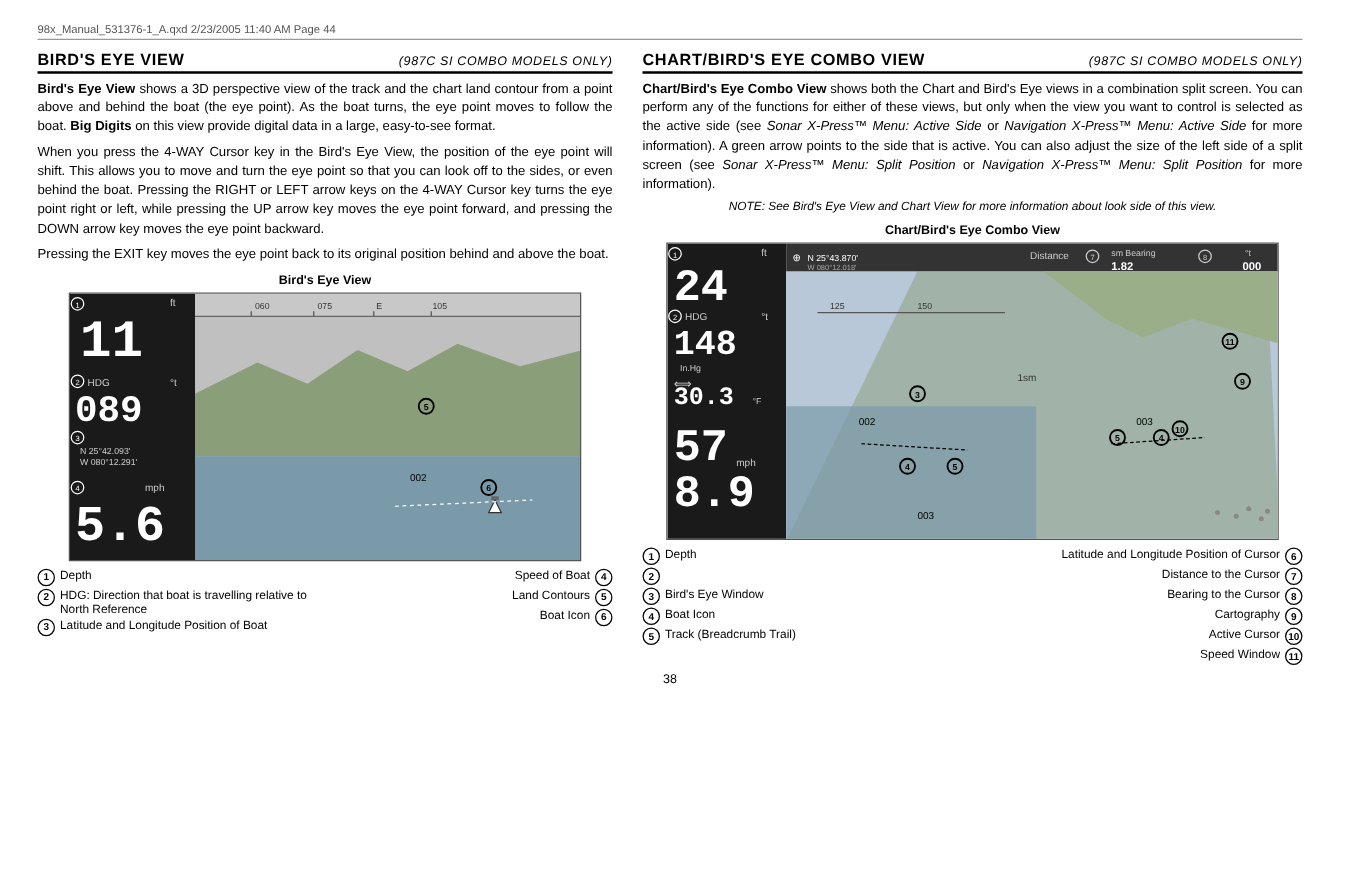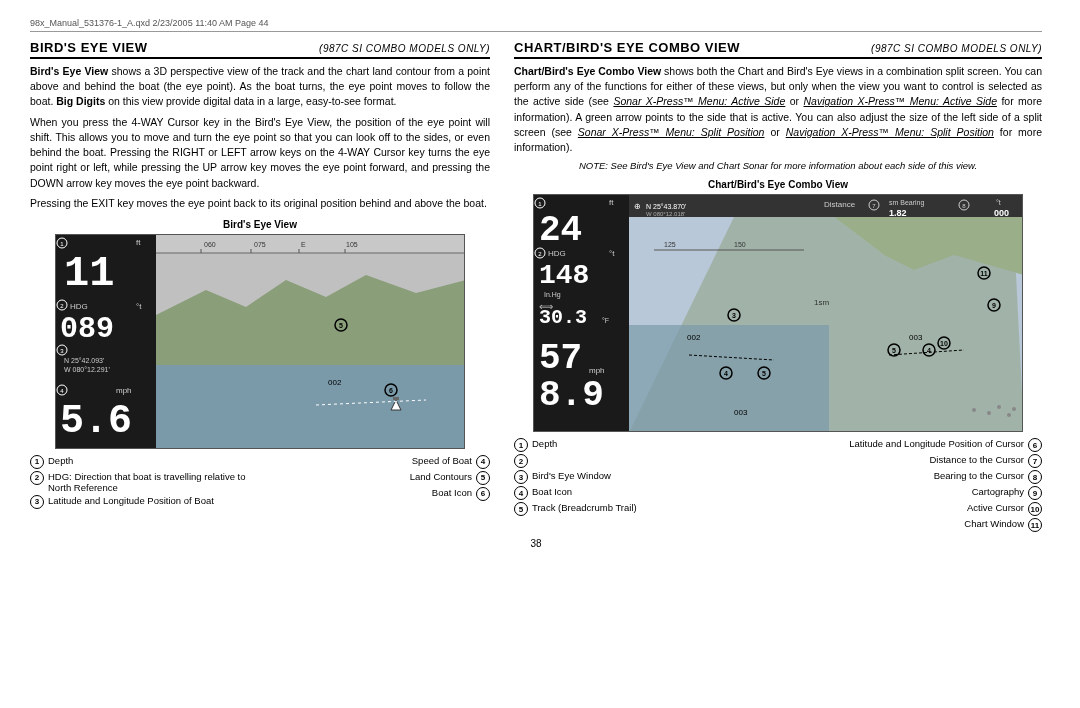--- a/index.html
+++ b/index.html
@@ -66,21 +66,20 @@
       font-size: 10.5px;
       line-height: 1.45;
       text-align: justify;
       margin-bottom: 5px;
     }
     .body-text b {
       font-weight: bold;
     }
     .body-text i {
       font-style: italic;
-      text-decoration: underline;
     }
     
     .diagram-container {
       margin-top: 8px;
       text-align: center;
     }
     .diagram-title {
       font-size: 10px;
       font-weight: bold;
       text-align: center;
@@ -272,21 +271,21 @@
       <div class="section-title">
         <span class="section-title-text">CHART/BIRD'S EYE COMBO VIEW</span>
         <span class="section-subtitle">(987c SI Combo models only)</span>
       </div>
 
       <p class="body-text">
         <b>Chart/Bird's Eye Combo View</b> shows both the Chart and Bird's Eye views in a combination split screen. You can perform any of the functions for either of these views, but only when the view you want to control is selected as the active side (see <i>Sonar X-Press™ Menu: Active Side</i> or <i>Navigation X-Press™ Menu: Active Side</i> for more information). A green arrow points to the side that is active.  You can also adjust the size of the left side of a split screen (see <i>Sonar X-Press™ Menu: Split Position</i> or <i>Navigation X-Press™ Menu: Split Position</i> for more information).
       </p>
 
       <p class="note-line">
-        <i>NOTE: See Bird's Eye View and Chart Sonar for more information about each side of this view.</i>
+        <i>NOTE: See Bird's Eye View and Chart View for more information about look side of this view.</i>
       </p>
 
       <div class="diagram-container">
         <div class="diagram-title">Chart/Bird's Eye Combo View</div>
 
         <svg width="490" height="238" style="border:1px solid #555; display:block; margin:0 auto;">
 
           <rect x="0" y="0" width="95" height="238" fill="#1a1a1a"></rect>
 
           <rect x="95" y="0" width="395" height="238" fill="#b8c8d8"></rect>
@@ -427,21 +426,21 @@
           </div>
           <div class="legend-row">
             <span>Cartography</span>
             <span class="badge">9</span>
           </div>
           <div class="legend-row">
             <span>Active Cursor</span>
             <span class="badge">10</span>
           </div>
           <div class="legend-row">
-            <span>Chart Window</span>
+            <span>Speed Window</span>
             <span class="badge">11</span>
           </div>
         </div>
       </div>
 
     </div>
   </div>
 
   <div class="page-num">38</div>
 

